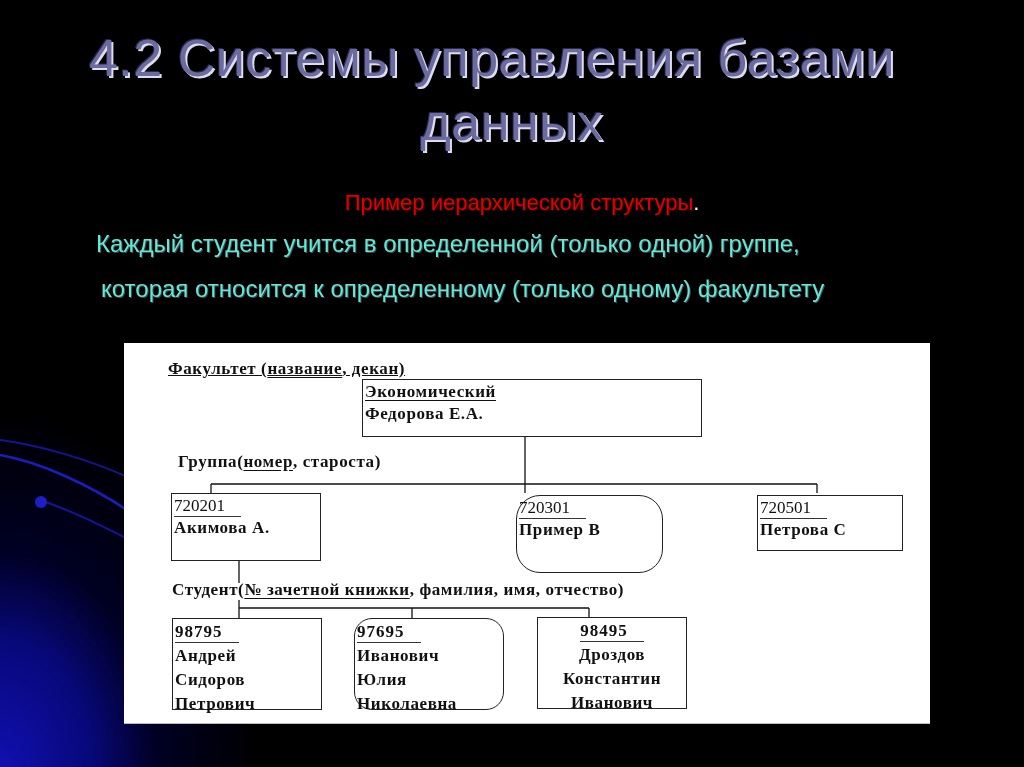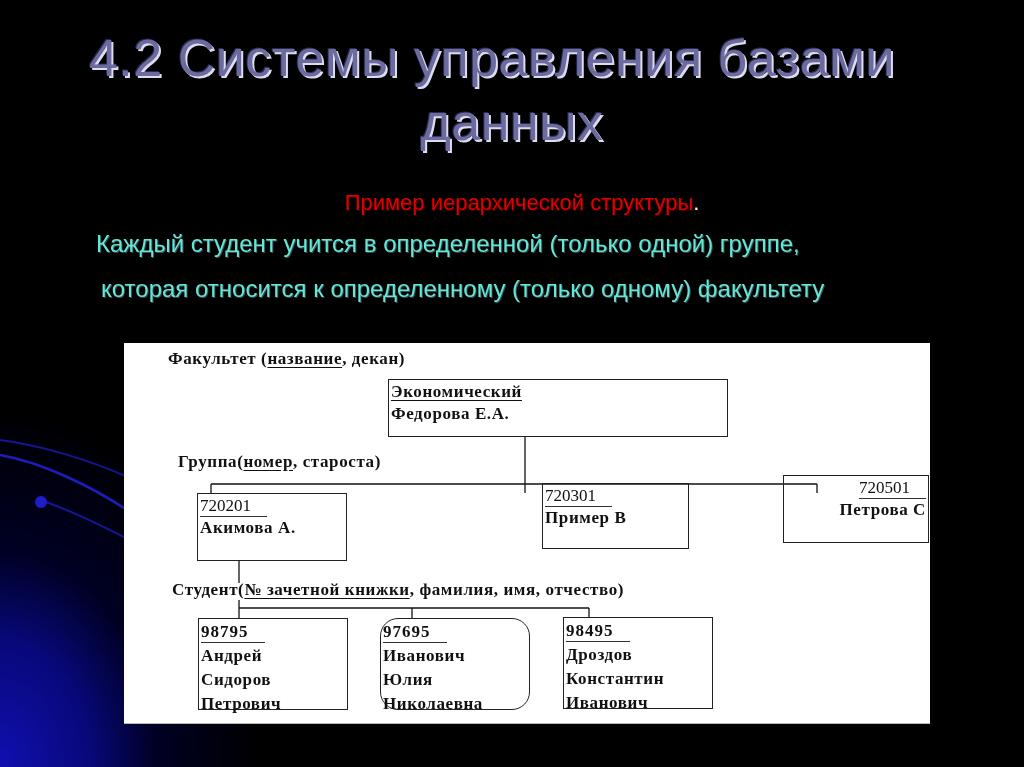--- a/index.html
+++ b/index.html
@@ -37,21 +37,21 @@
   .diagram {
     position:absolute; left:124px; top:343px; width:806px; height:380px;
     background:#fff; border-bottom:1px solid #bbb;
     font-family:"Liberation Serif", "DejaVu Serif", serif;
     font-weight:bold; color:#111; font-size:17px;
   }
   .lbl { position:absolute; white-space:nowrap; letter-spacing:0.6px; }
   .u { text-decoration:underline; text-underline-offset:3px; }
   .box {
     position:absolute; border:1.5px solid #222; box-sizing:border-box;
-    padding:1px 2px; line-height:22px;margin-left:26px;
+    padding:1px 2px; line-height:22px;
   }
   .box .key { display:inline-block; border-bottom:1.5px solid #333; font-weight:normal; padding-right:16px; line-height:20px; }
   .box .line { display:block; letter-spacing:0.6px; }
   .student.box { line-height:24px; letter-spacing:1px; }
   .student .key { font-weight:bold; }
   svg.lines { position:absolute; left:0; top:0; }
 </style>
 </head>
 <body>
 
@@ -87,61 +87,61 @@
 
       <line x1="115" y1="217" x2="115" y2="240"></line>
       <line x1="115" y1="257" x2="115" y2="265"></line>
       <line x1="115" y1="265" x2="465" y2="265"></line>
       <line x1="115" y1="265" x2="115" y2="275"></line>
       <line x1="288" y1="265" x2="288" y2="275"></line>
       <line x1="465" y1="265" x2="465" y2="275"></line>
     </g>
   </svg>
 
-  <div class="lbl" style="left:44px; top:6px;">
+  <div class="lbl" style="left:44px; top:16px;text-decoration:underline;">
     <span>Факультет (</span><span class="u">название</span><span>, декан)</span>
   </div>
 
   <div class="box" style="left:238px; top:36px; width:340px; height:58px; font-weight:bold;">
     <span class="line"><span class="u">Экономический</span></span>
     <span class="line">Федорова Е.А.</span>
   </div>
 
   <div class="lbl" style="left:54px; top:109px;text-align:center;">
     <span>Группа(</span><span class="u">номер</span><span>, староста)</span>
   </div>
 
   <div class="box" style="left:47px; top:150px; width:150px; height:68px;">
     <span class="key">720201</span>
     <span class="line">Акимова А.</span>
   </div>
-  <div class="box" style="left:392px; top:140px; width:147px; height:66px;">
+  <div class="box" style="left:392px; top:152px; width:147px; height:78px;border-radius:24px;">
     <span class="key">720301</span>
     <span class="line">Пример В</span>
   </div>
-  <div class="box" style="left:633px; top:132px; width:146px; height:68px;text-align:right;">
+  <div class="box" style="left:633px; top:152px; width:146px; height:56px;">
     <span class="key">720501</span>
     <span class="line">Петрова С</span>
   </div>
 
   <div class="lbl" style="left:48px; top:237px;">
     <span>Студент(</span><span class="u">№ зачетной книжки</span><span>, фамилия, имя, отчество)</span>
   </div>
 
   <div class="box student" style="left:48px; top:275px; width:150px; height:92px;">
     <span class="key">98795</span>
     <span class="line">Андрей</span>
     <span class="line">Сидоров</span>
     <span class="line">Петрович</span>
   </div>
   <div class="box student" style="left:230px; top:275px; width:150px; height:92px;border-radius:18px;">
     <span class="key">97695</span>
     <span class="line">Иванович</span>
     <span class="line">Юлия</span>
     <span class="line">Николаевна</span>
   </div>
-  <div class="box student" style="left:413px; top:274px; width:150px; height:92px;">
+  <div class="box student" style="left:413px; top:274px; width:150px; height:92px;text-align:center;">
     <span class="key">98495</span>
     <span class="line">Дроздов</span>
     <span class="line">Константин</span>
     <span class="line">Иванович</span>
   </div>
 </div>
 
 </body></html>

